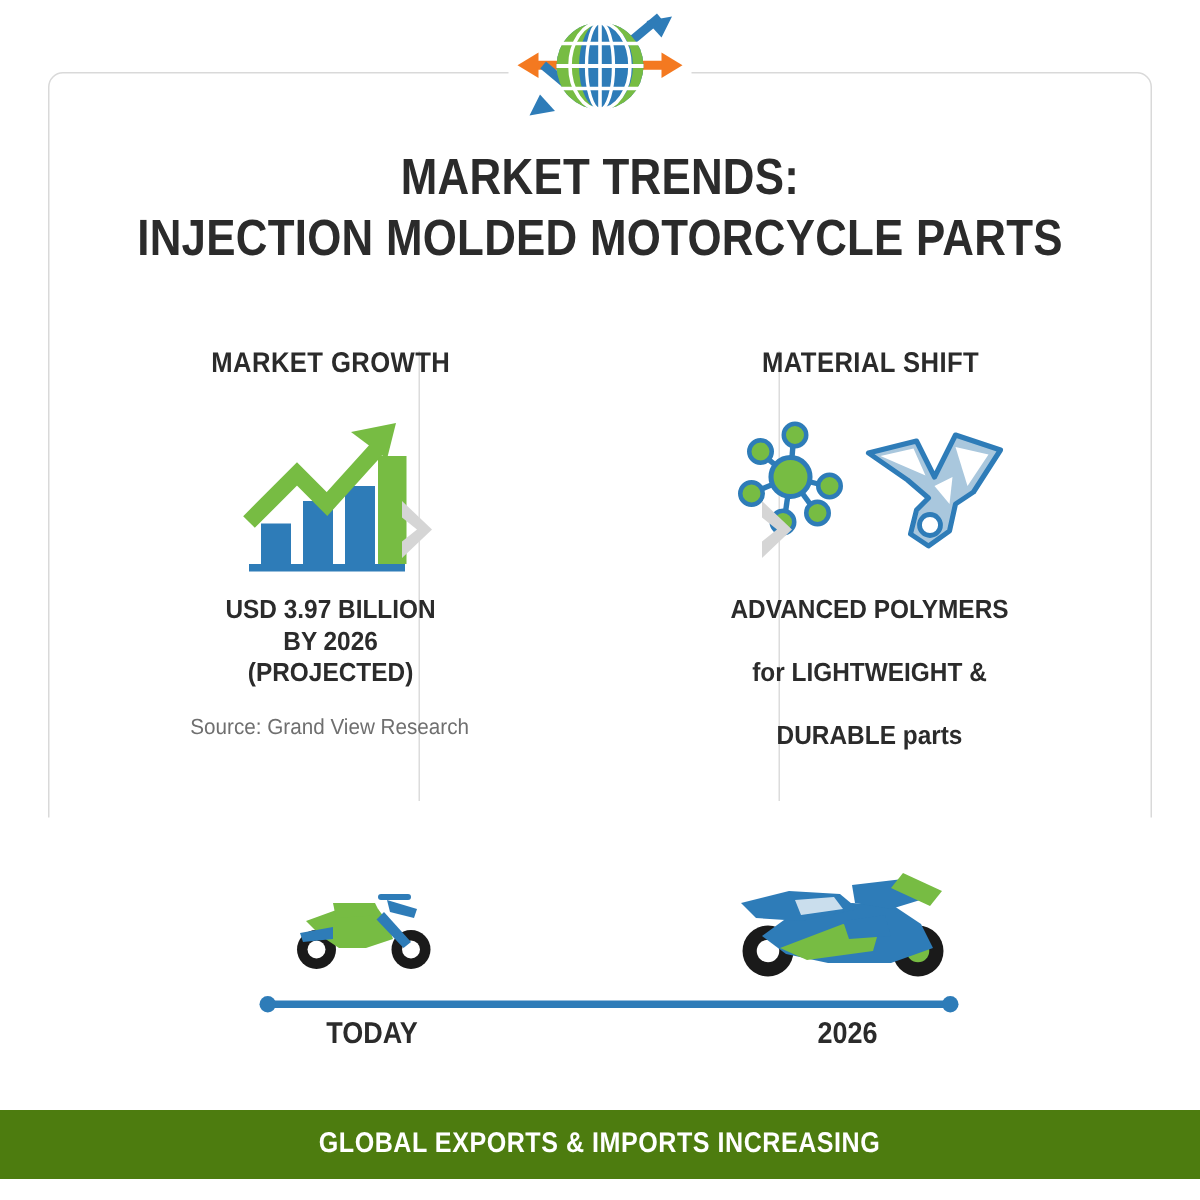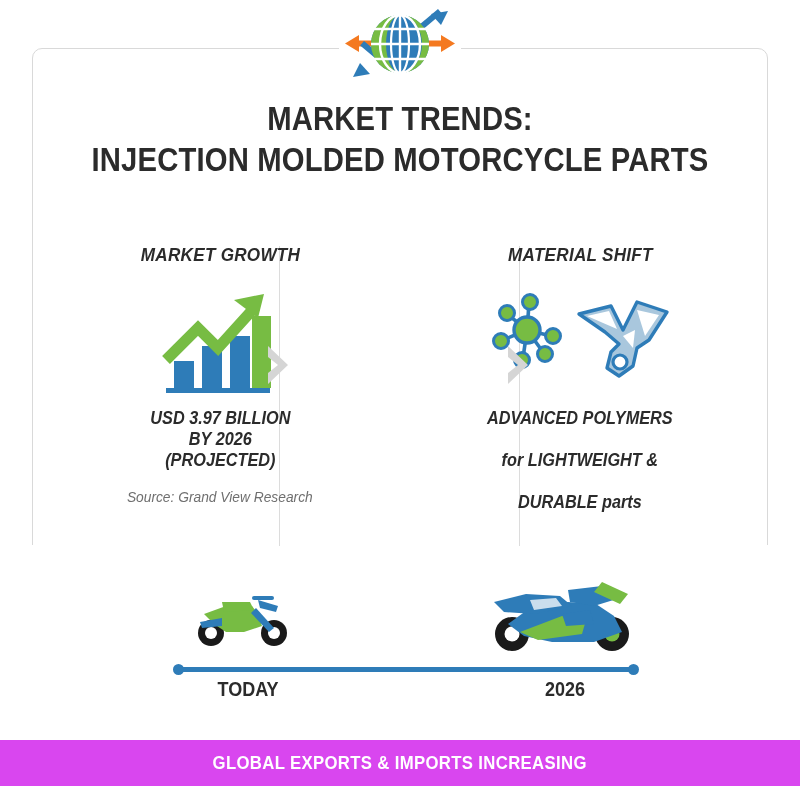--- a/index.html
+++ b/index.html
@@ -52,23 +52,22 @@
     letter-spacing:0.2px;
     color:#2b2b2b;
     line-height:41px;
     transform:scaleX(0.86);
     transform-origin:center;
   }
 
   
   .columns{
     position:absolute;
-    left:40px; top:244px; width:720px; height:290px;
+    left:40px; top:232px; width:720px; height:290px;
     display:flex;
-    font-style:italic;
   }
   .col{
     flex:1;
     position:relative;
     display:flex;
     flex-direction:column;
     align-items:center;
   }
   .col-divider{
     position:absolute;
@@ -151,21 +150,21 @@
     transform:scaleX(0.9);transform-origin:center;
     text-align:center;width:140px;
   }
   .tl-label.today{left:178px;}
   .tl-label.y2026{left:495px;}
 
   
   .footer{
     position:absolute;
     left:0; top:740px; width:800px; height:46px;
-    background:#d946ef;
+    background:#4d7c0f;
     display:flex;align-items:center;justify-content:center;
   }
   .footer-text{
     font-family:"Liberation Sans Narrow","Liberation Sans",sans-serif;
     font-weight:bold;
     font-size:19px;
     color:#ffffff;
     letter-spacing:0.4px;
     transform:scaleX(0.88);
     transform-origin:center;

